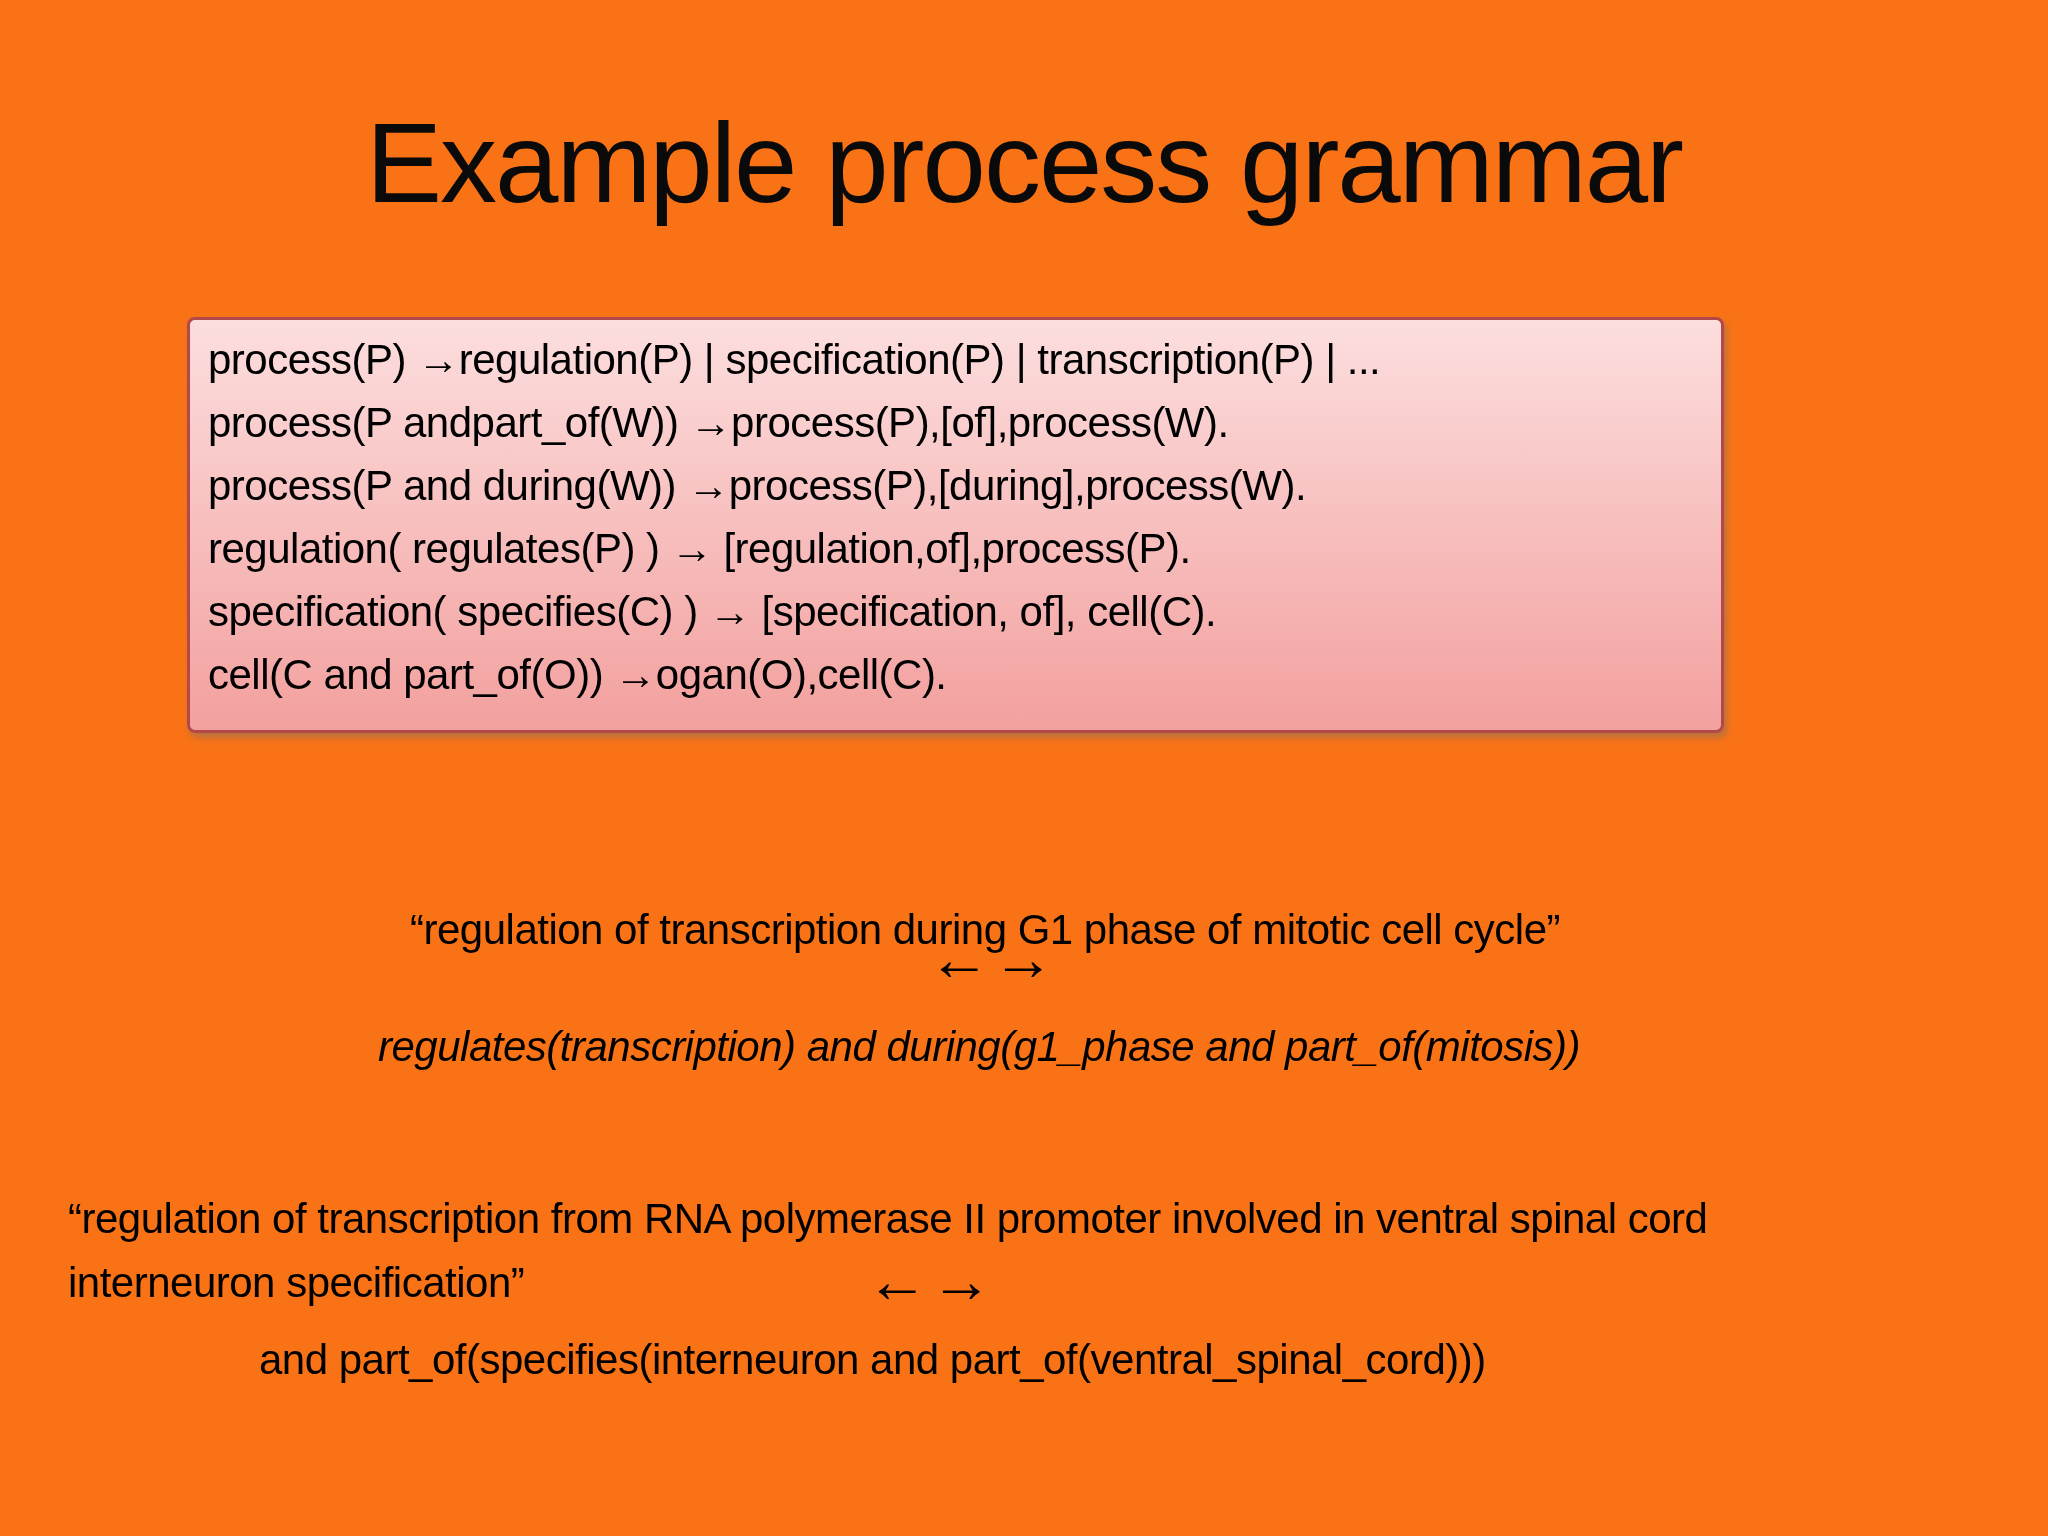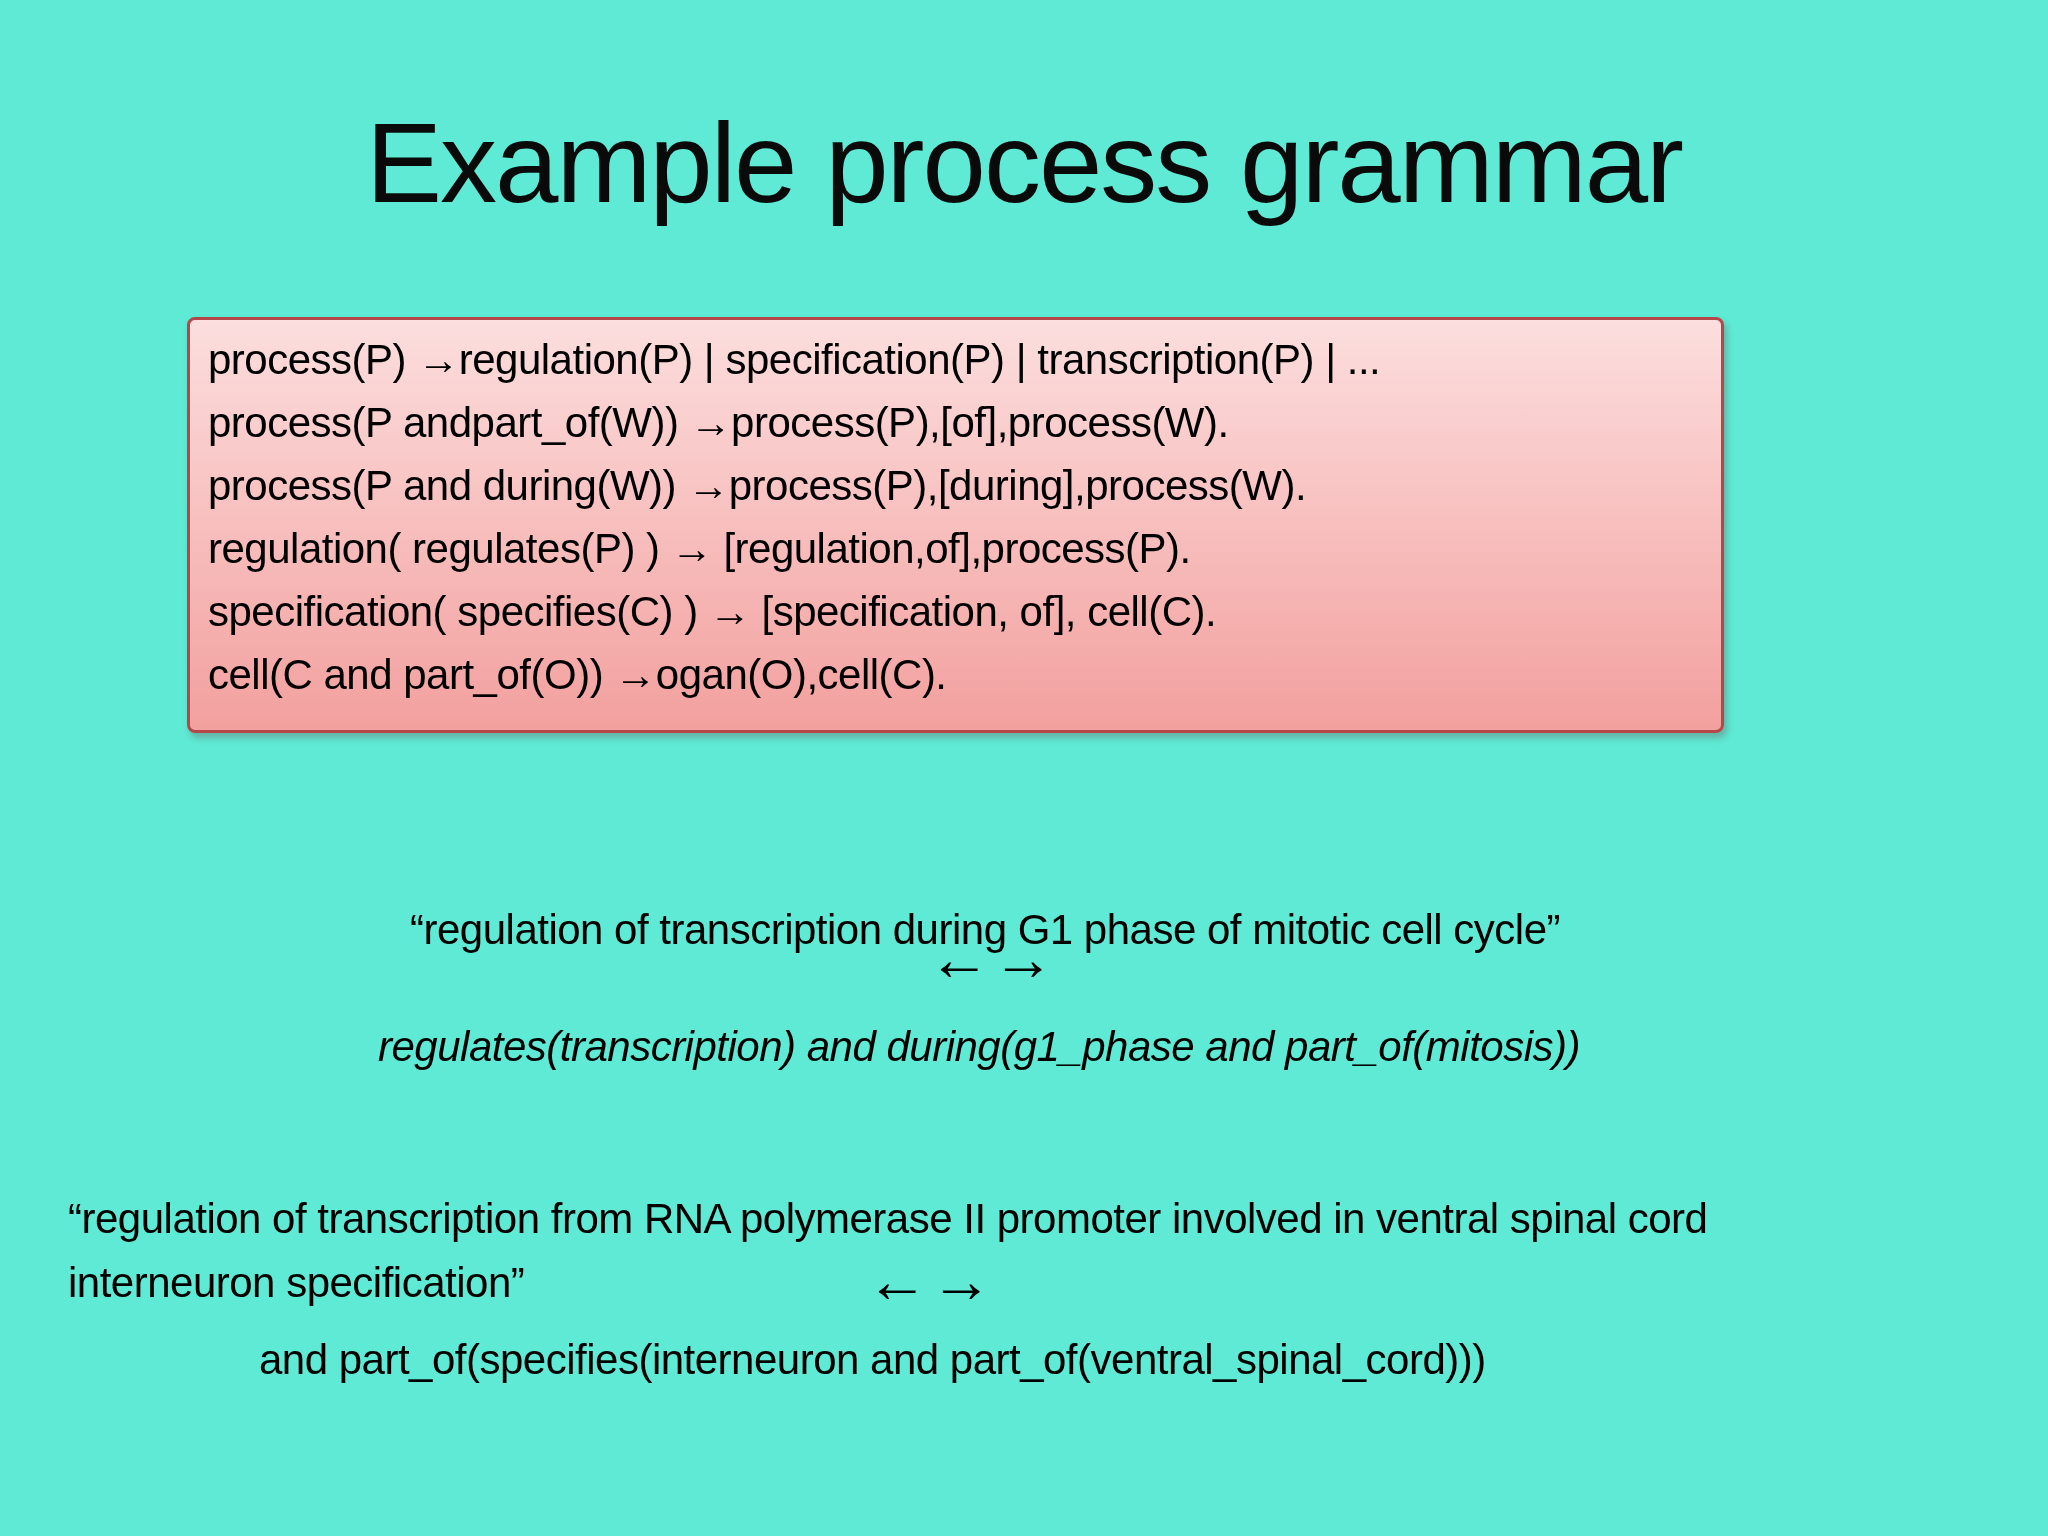--- a/index.html
+++ b/index.html
@@ -4,21 +4,21 @@
 <style>
   html, body {
     margin: 0;
     padding: 0;
     background: #ffffff;
   }
   .slide {
     position: relative;
     width: 2048px;
     height: 1536px;
-    background: #5eead4;
+    background: #f97316;
     overflow: hidden;
     font-family: "Liberation Sans", sans-serif;
     color: #000000;
   }
   .title {
     position: absolute;
     top: 92px;
     left: 0;
     width: 100%;
     text-align: center;

